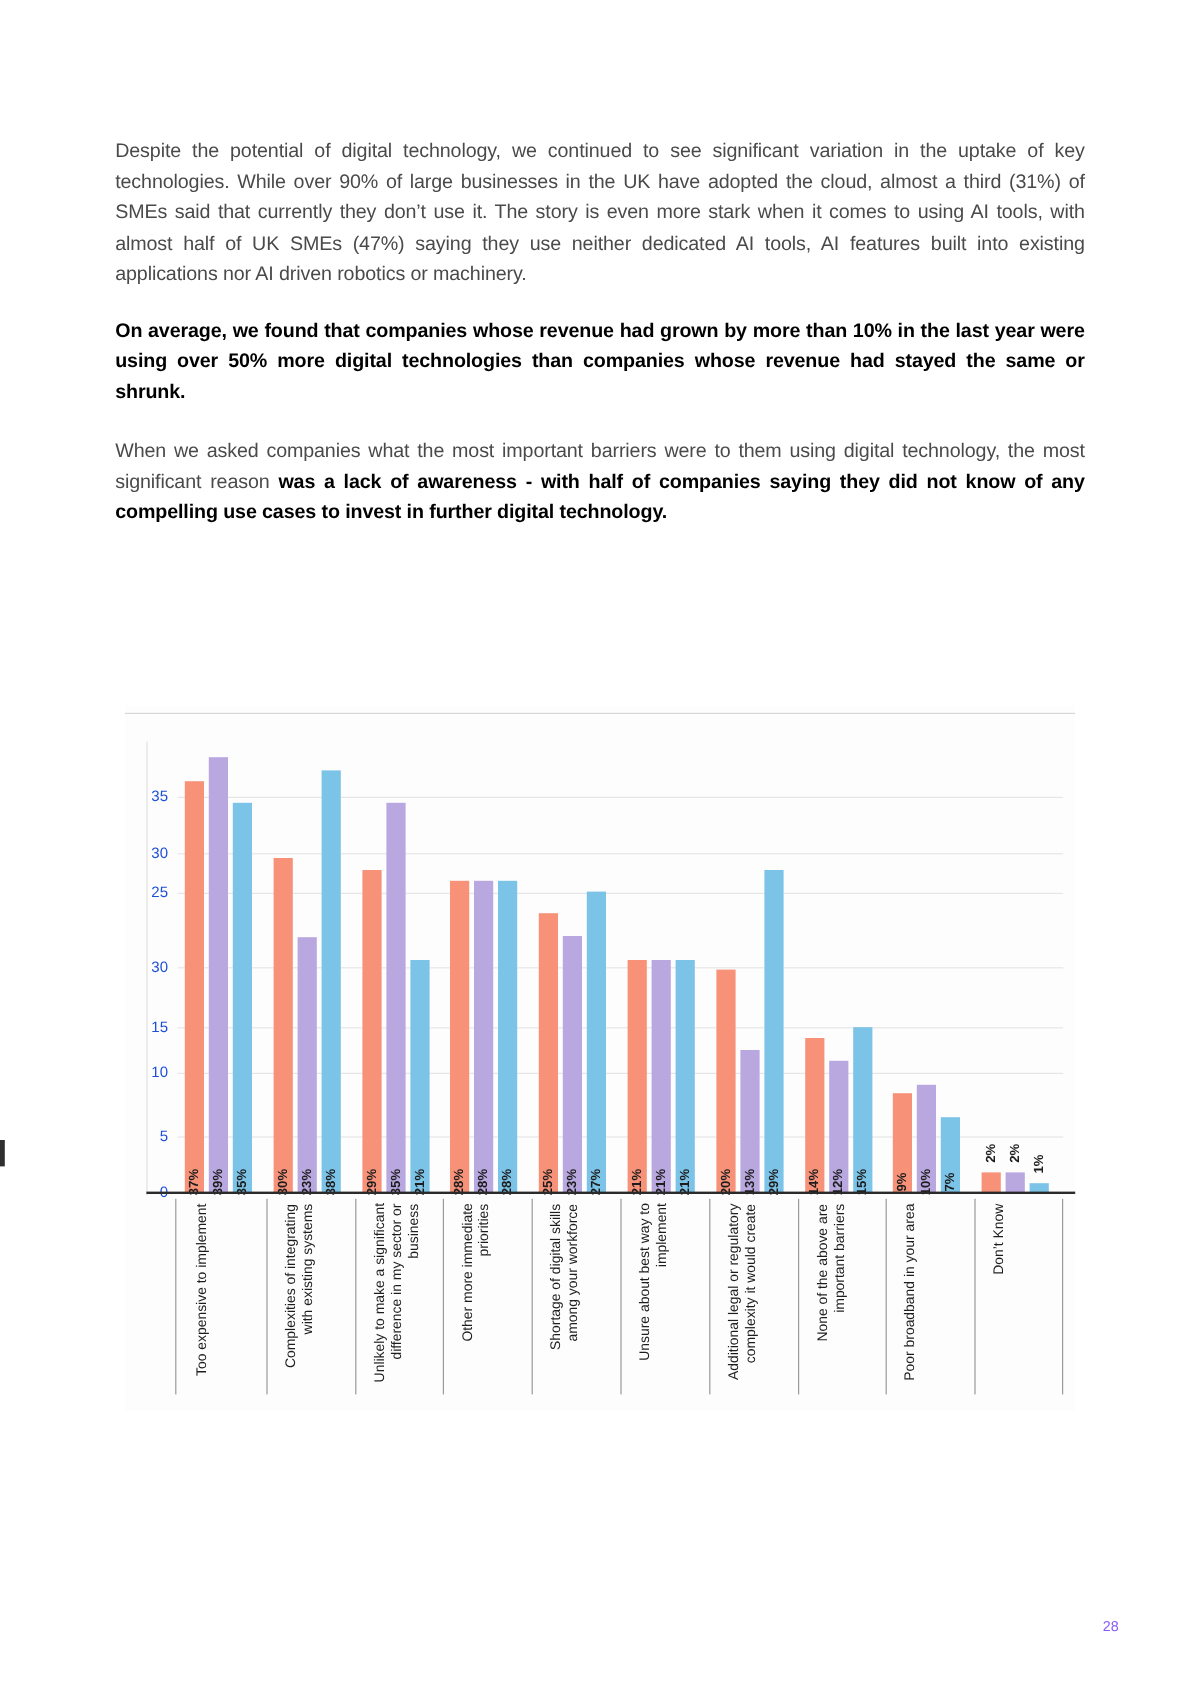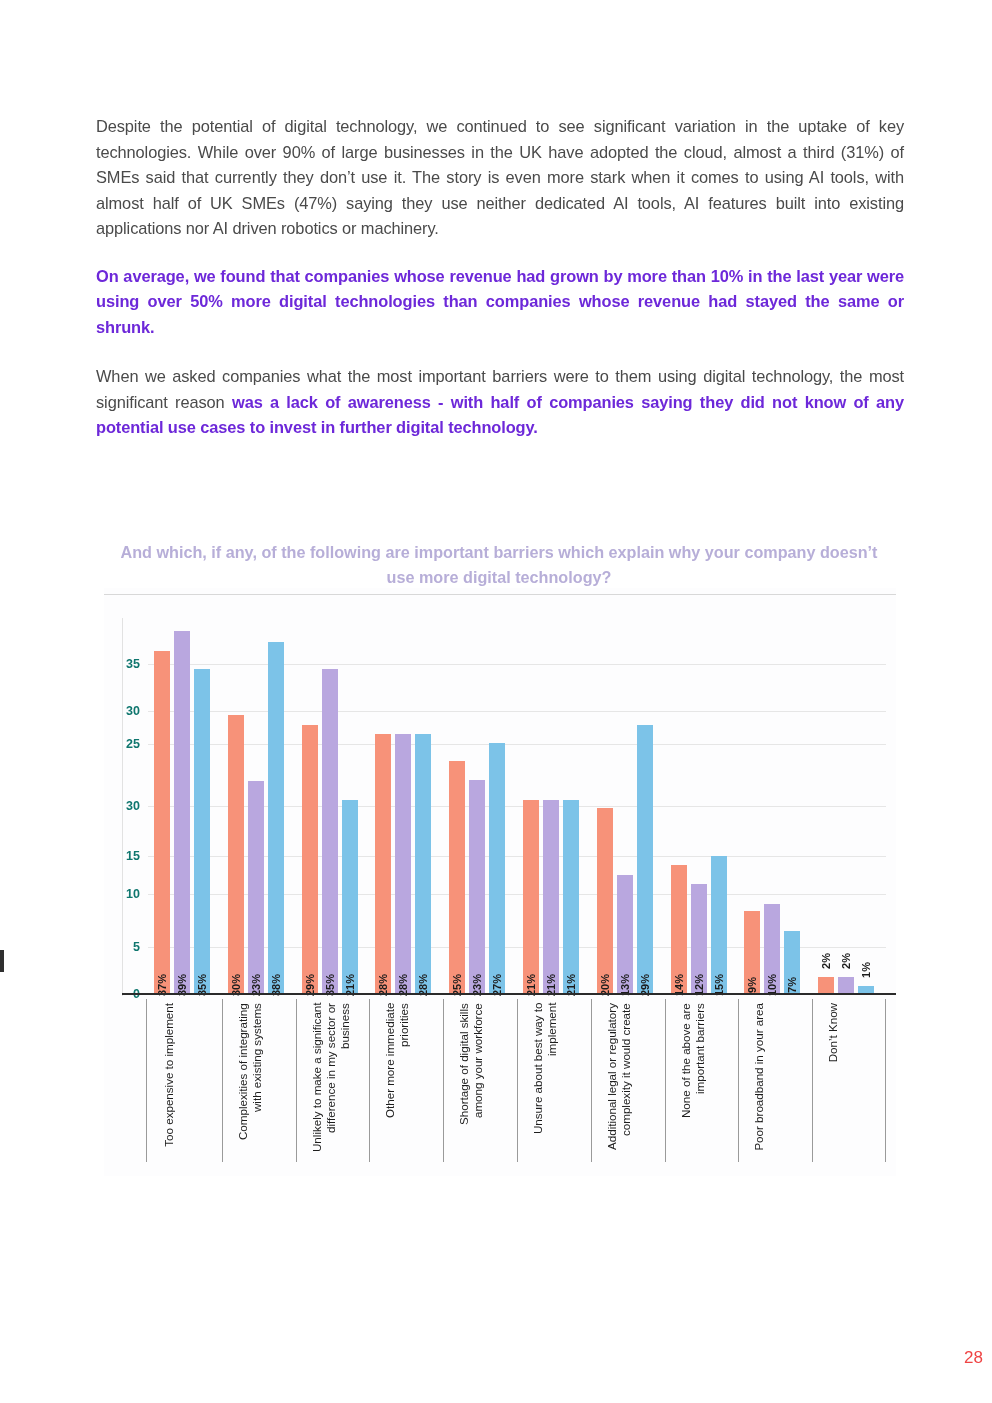--- a/index.html
+++ b/index.html
@@ -21,21 +21,21 @@
   p.body-text {
     font-size: 16.4px;
     line-height: 25.5px;
     color: #4a4a4a;
     text-align: justify;
     margin: 0 0 22px 0;
     letter-spacing: -0.1px;
   }
   p.body-text.bold, .bold-run {
     font-weight: bold;
-    color: #6d28d9;
+    color: #000000;
   }
   p.tight { margin-bottom: 24px; }
 
   .chart-title {
     text-align:center;
     color:#b7aed8;
     font-weight:bold;
     font-size:16.2px;
     line-height:25px;
     margin: 22px 0 0 0;
@@ -60,22 +60,22 @@
   }
   .gridline {
     position:absolute; left:0; right:0; height:1px; background:#e6e6e6;
   }
   .ytick {
     position:absolute;
     right:100%;
     margin-right:8px;
     transform: translateY(-52%);
     font-size:12.5px;
-    color:#0f766e;
-    font-weight:bold;
+    color:#1d4ed8;
+    font-weight:normal;
     white-space:nowrap;
   }
   .zeroline {
     position:absolute; left:-26px; right:-10px; bottom:0; height:2.5px; background:#2b2b2b;
   }
 
   .groups {
     position:absolute; left:0; right:0; bottom:0; top:0;
     display:flex;
   }
@@ -146,39 +146,38 @@
     color:#1d1d1d;
     text-align:right;
     max-height:160px;
     margin-left: 14px;
     margin-top: 6px;
     white-space: pre-line;
   }
 
   .page-num {
     position:absolute;
-    left:964px; top:1348px;
-    font-size:17px;
-    color:#ef4444;
+    left:919px; top:1348px;
+    font-size:12px;
+    color:#8b5cf6;
   }
 </style>
 </head>
 <body>
 
 <div class="page">
 
   <div class="left-mark"></div>
 
   <div class="content">
     <p class="body-text">Despite the potential of digital technology, we continued to see significant variation in the uptake of key technologies. While over 90% of large businesses in the UK have adopted the cloud, almost a third (31%) of SMEs said that currently they don’t use it. The story is even more stark when it comes to using AI tools, with almost half of UK SMEs (47%) saying they use neither dedicated AI tools, AI features built into existing applications nor AI driven robotics or machinery.</p>
     <p class="body-text bold tight">On average, we found that companies whose revenue had grown by more than 10% in the last year were using over 50% more digital technologies than companies whose revenue had stayed the same or shrunk.</p>
-    <p class="body-text"><span>When we asked companies what the most important barriers were to them using digital technology, the most significant reason </span><span class="bold-run">was a lack of awareness - with half of companies saying they did not know of any potential use cases to invest in further digital technology.</span></p>
+    <p class="body-text"><span>When we asked companies what the most important barriers were to them using digital technology, the most significant reason </span><span class="bold-run">was a lack of awareness - with half of companies saying they did not know of any compelling use cases to invest in further digital technology.</span></p>
   </div>
 
-  <div class="chart-title" style="position:absolute; left:104px; top:518px; width:790px;">And which, if any, of the following are important barriers which explain why your company doesn’t use more digital technology?</div>
 
   <div class="chart-wrap">
     <div class="chart-topline"></div>
     <div class="chart-leftline"></div>
 
     <div class="plot">
       <div id="gridlayer">
           <div class="gridline" style="bottom: 0px;">
             <span class="ytick">0</span>
           </div>

